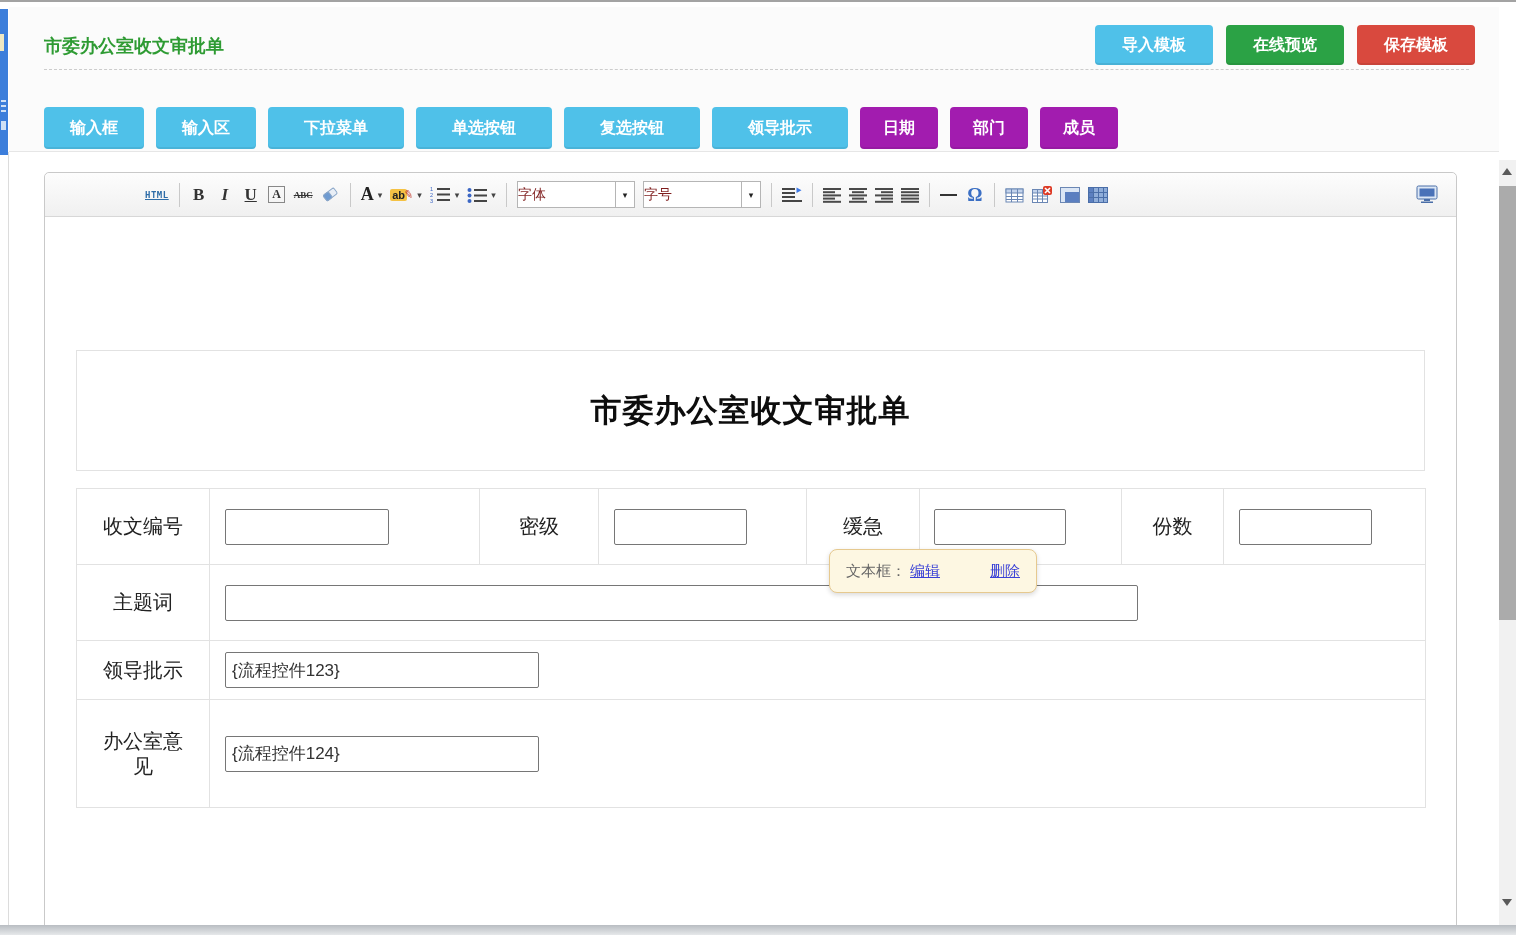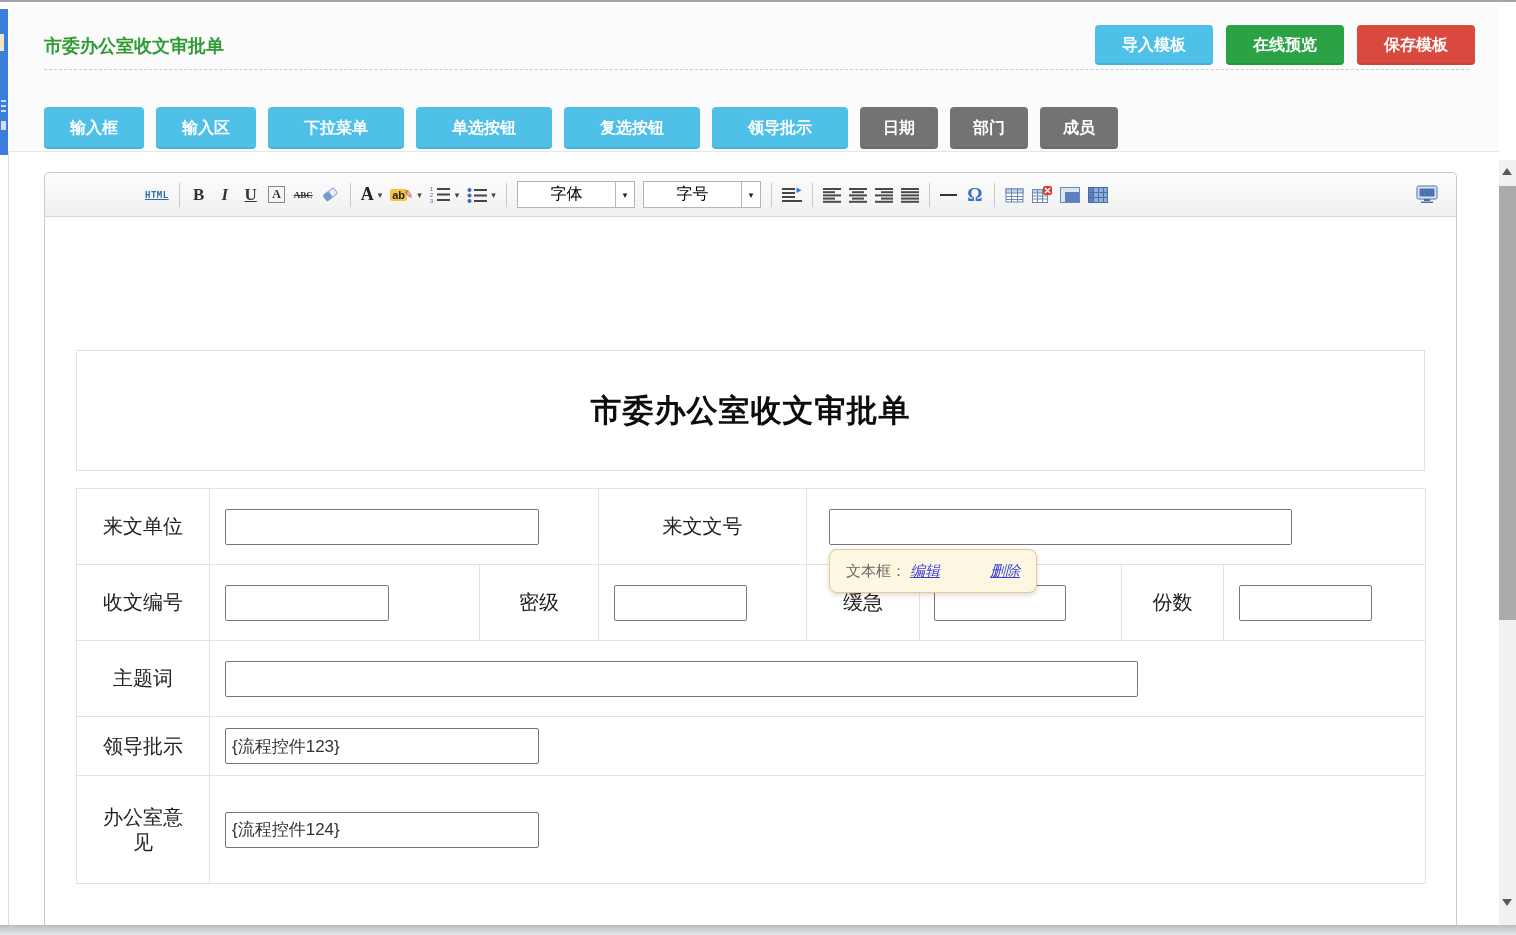--- a/index.html
+++ b/index.html
@@ -22,21 +22,21 @@
   .top-panel { position:absolute; left:9px; top:7px; width:1490px; height:145px;
     background:#fbfbfb; border-bottom:1px solid #e6e6e6; }
   .page-title { position:absolute; left:35px; top:27px; font-size:18px; font-weight:bold; color:#2e9b33; }
   .dash-sep { position:absolute; left:35px; right:30px; top:62px; border-top:1px dashed #cccccc; height:0; }
   .widget-row { position:absolute; left:35px; top:88px; display:flex; align-items:center;margin-top:12px; }
   .wbtn { height:42px; border:none; border-radius:4px; color:#fff; font-weight:bold; font-size:16px;
     margin-right:12px; cursor:pointer; font-family:inherit;
     box-shadow:inset 0 -2px rgba(0,0,0,.07); white-space:nowrap; }
   .wbtn.light { background:#4fc1e9; padding:0 26px; }
   .wbtn.light.w4 { padding:0 36px; }
-  .wbtn.dark { background:#737373; padding:0 23px; }
+  .wbtn.dark { background:#a21caf; padding:0 23px; }
   .action-row { position:absolute; top:18px; right:24px; display:flex; align-items:flex-start; }
   .abtn { height:40px; padding:0 27px; border:none; border-radius:4px; color:#fff; font-weight:bold;
     font-size:16px; margin-left:13px; cursor:pointer; font-family:inherit;
     box-shadow:inset 0 -2px rgba(0,0,0,.08); white-space:nowrap; }
   .abtn.import { background:#4fc1e9; }
   .abtn.preview { background:#2ba245; }
   .abtn.save { background:#d9493e; }
 
   
   .editor { position:absolute; left:44px; top:172px; width:1413px; height:758px;
@@ -53,21 +53,21 @@
   .g-i { font-style:italic; }
   .g-u { text-decoration:underline; }
   .g-box { font-family:"Liberation Serif",serif; font-size:12px; border:1px solid #888; padding:0 3px; line-height:15px; }
   .g-abc { font-family:"Liberation Serif",serif; font-size:9px; font-weight:bold; text-decoration:line-through; }
   .g-a { font-family:"Liberation Serif",serif; font-size:18px; color:#222; }
   .g-ab { font-size:11px; font-weight:bold; background:#f5c244; padding:0 2px; border-radius:2px; color:#222; }
   .pencil { color:#c0392b; font-size:11px; margin-left:-3px; transform:rotate(10deg); }
   .caret { font-style:normal; font-size:9px; color:#444; margin-left:4px; font-family:"DejaVu Sans",sans-serif; }
   .kselect { width:118px; height:27px; border:1px solid #b5b5b5; background:#fff; display:flex;
     align-items:center; margin:0 4px; cursor:pointer; }
-  .kselect .val { flex:1; text-align:center; font-size:16px; color:#000000; }
+  .kselect .val { flex:1; font-size:14px; color:#7f1d1d; }
   .kselect .arrow { width:19px; height:100%; border-left:1px solid #b5b5b5; display:flex;
     align-items:center; justify-content:center; font-size:9px; color:#222; }
   .hrbar { width:17px; height:2px; background:#333; display:inline-block; }
   .g-omega { font-family:"Liberation Serif",serif; font-size:19px; font-weight:bold; color:#3b6fc4; }
   .spacer { flex:1; }
 
   
   .form-title-box { position:absolute; left:31px; top:177px; width:1349px; height:121px;
     border:1px solid #e2e2e2; display:flex; align-items:center; justify-content:center; background:#fff; }
   .form-title { font-size:31px; font-weight:bold; color:#0d0d0d; letter-spacing:1px; }
@@ -78,21 +78,21 @@
   .inp { height:36px; border:1px solid #767676; border-radius:2px; background:#fff; display:block;
     font-size:17px; color:#333; padding:0 6px; font-family:inherit; }
   .ml15 { margin-left:15px; } .ml14 { margin-left:14px; } .ml22 { margin-left:22px; }
   .w164{width:164px;} .w133{width:133px;} .w132{width:132px;} .w314{width:314px;} .w463{width:463px;} .w913{width:913px;}
 
   
   .tooltip { position:absolute; left:784px; top:376px; height:44px; padding:0 16px;
     background:#fdf7e2; border:1px solid #e6c98f; border-radius:8px;
     box-shadow:0 2px 5px rgba(0,0,0,.15); display:flex; align-items:center; z-index:20; }
   .tooltip .tt-label { font-size:15px; color:#666; }
-  .tooltip a { font-size:15px; color:#3a41d6; text-decoration:underline; cursor:pointer;font-style:italic; }
+  .tooltip a { font-size:15px; color:#3a41d6; text-decoration:underline; cursor:pointer; }
   .tooltip .gap { margin-left:50px; }
   .tooltip .g1 { margin-left:4px; }
 
   
   .vscroll { position:absolute; right:0; top:160px; width:17px; height:765px; background:#f1f1f1; }
   .vthumb { position:absolute; left:0; top:26px; width:17px; height:434px; background:#ababab; }
   .arrow-up { position:absolute; left:3px; top:8px; width:0; height:0;
     border-left:5.5px solid transparent; border-right:5.5px solid transparent; border-bottom:7px solid #5a5a5a; }
   .arrow-down { position:absolute; left:3px; top:739px; width:0; height:0;
     border-left:5.5px solid transparent; border-right:5.5px solid transparent; border-top:7px solid #5a5a5a; }
@@ -323,30 +323,20 @@
       <col style="width:133px">
         <col style="width:270px">
         <col style="width:119px">
         <col style="width:208px">
       <col style="width:113px">
         <col style="width:202px">
         <col style="width:102px">
         <col style="width:202px">
     </colgroup>
     <tbody>
-        <tr style="height:76px">
-      <td class="lbl">来文单位</td>
-      <td colspan="2">
-            <input class="inp w314 ml15" style="">
-          </td>
-      <td class="lbl">来文文号</td>
-      <td colspan="4">
-            <input class="inp w463 ml22" style="">
-          </td>
-    </tr>
     <tr style="height:76px">
       <td class="lbl">收文编号</td>
       <td>
             <input class="inp w164 ml15" style="">
           </td>
       <td class="lbl">密级</td>
       <td>
             <input class="inp w133 ml15" style="">
           </td>
       <td class="lbl">缓急</td>

